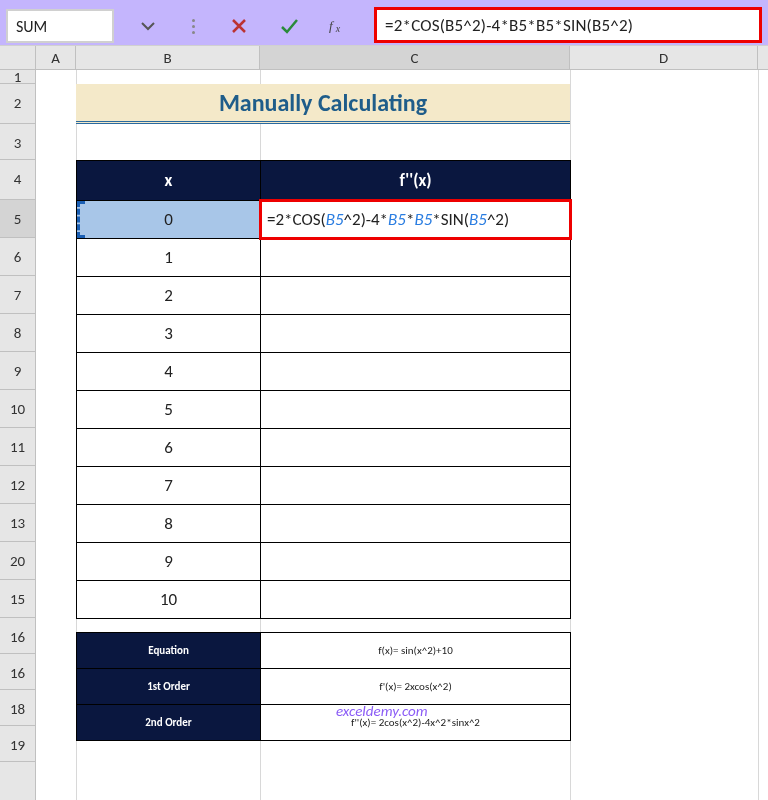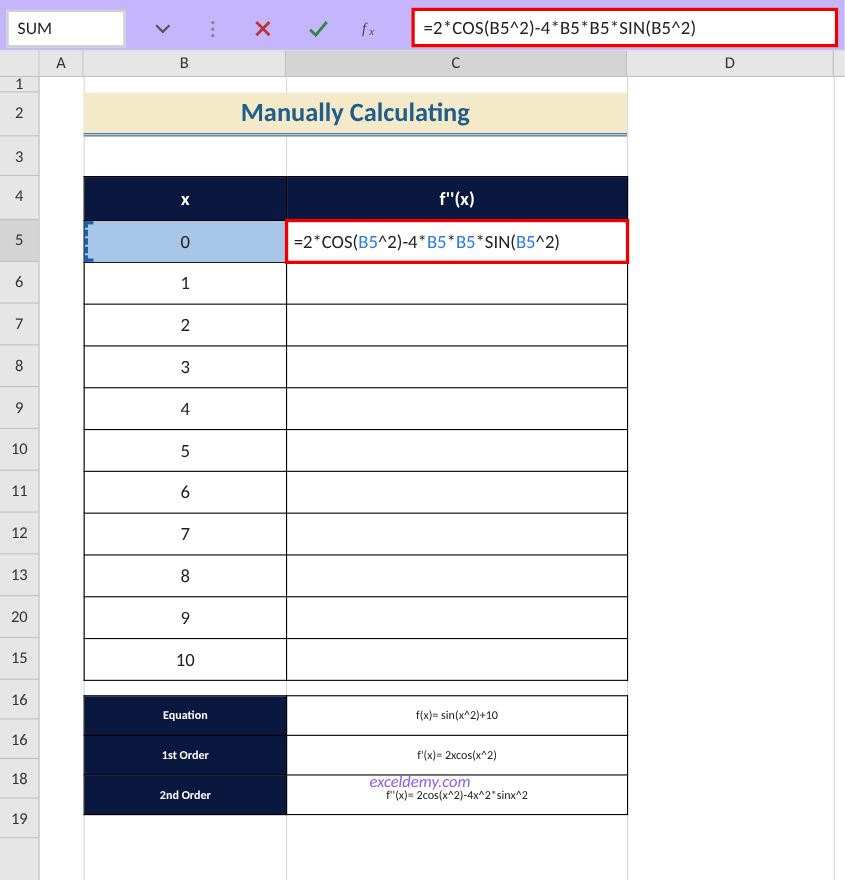--- a/index.html
+++ b/index.html
@@ -188,21 +188,21 @@
     text-align: left;
     padding-left: 6px;
     position: relative;
   }
   .redbox {
     position: absolute;
     left: -2px; top: -2px; right: -2px; bottom: -2px;
     border: 3px solid #e00;
     pointer-events: none;
   }
-  .ref { color: #2a7de1; }
+  .ref { color: #2a7de1; font-style: italic; }
 
   
   .bottbl {
     position: absolute;
     left: 40px;
     top: 562px;
     width: 494px;
     border-collapse: collapse;
     table-layout: fixed;
   }

